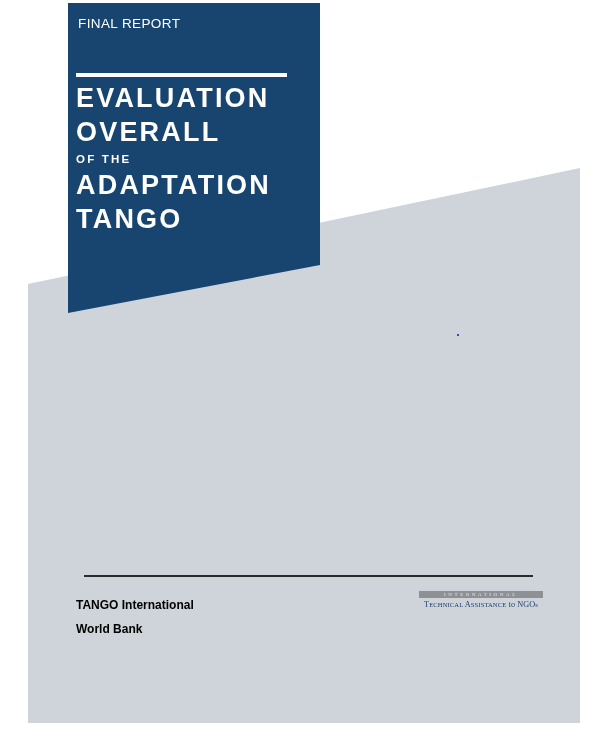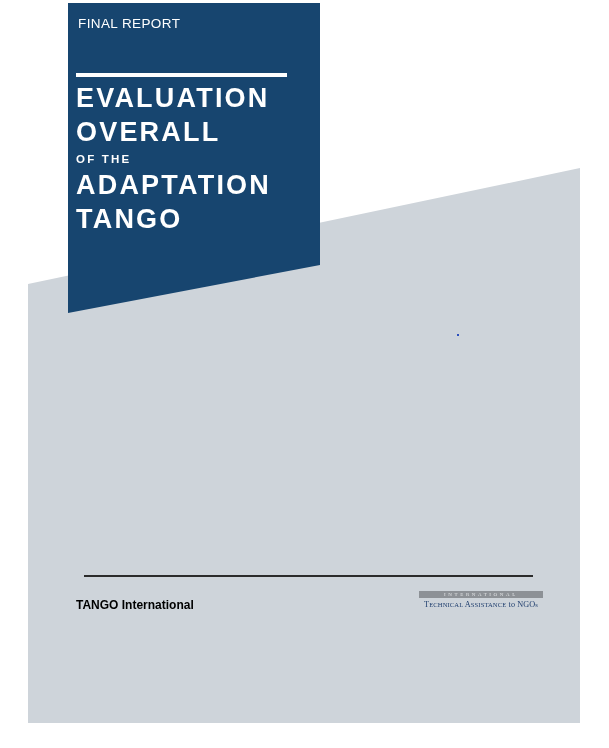--- a/index.html
+++ b/index.html
@@ -238,20 +238,21 @@
     <div class="t-line">ADAPTATION</div>
     <div class="t-line">TANGO</div>
   </div>
 
   <div class="dot-artifact"></div>
 
   <div class="footer-rule"></div>
 
   <div class="credits">
     <div class="credit-value">TANGO International</div>
+    <div class="credit-value">World Bank</div>
   </div>
 
   <div class="tango-logo">
     <div class="tango-intl-bar">
       <div class="tango-intl">INTERNATIONAL</div>
     </div>
     <div class="tango-tag">
       <span>T</span><span class="sc">ECHNICAL </span><span>A</span><span class="sc">SSISTANCE</span><span> to </span><span>NGO</span><span class="sc">s</span>
     </div>
   </div>

